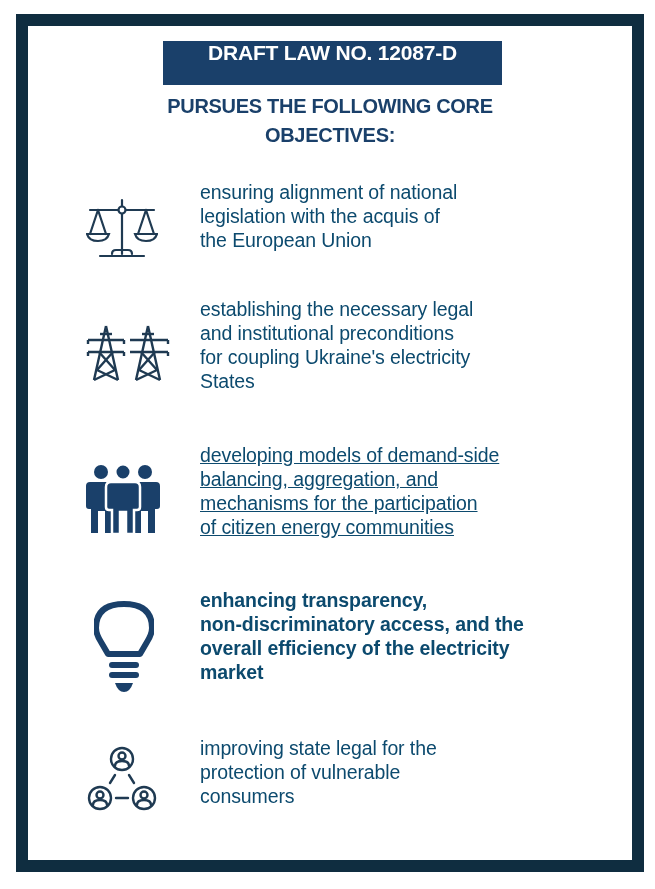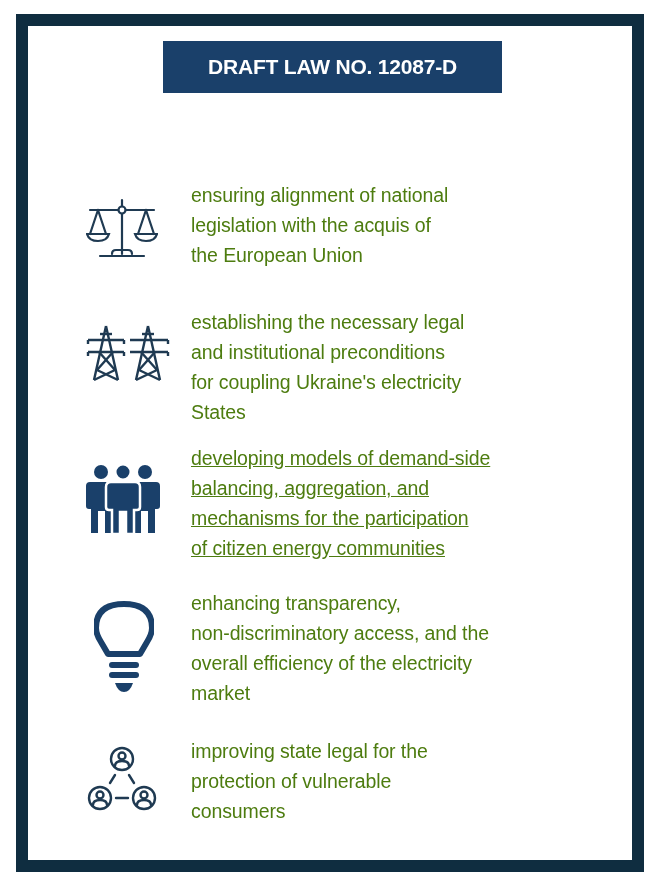--- a/index.html
+++ b/index.html
@@ -13,54 +13,58 @@
       width: 628px; height: 858px;
       background: #0f2d40;
     }
     .inner {
       position: absolute; left: 12px; top: 12px;
       width: 604px; height: 834px;
       background: #ffffff;
     }
     .title-bar {
       position: absolute; left: 135px; top: 15px;
-      width: 339px; height: 52px;
+      width: 339px; height: 44px;
       background: #1a406a;
-      display: flex; align-items: center; justify-content: center;
+      display: flex; align-items: flex-start; justify-content: center;
     }
     .title-bar span {
       color: #ffffff; font-weight: bold; font-size: 21px; letter-spacing: -0.2px;
     }
     .subtitle {
       position: absolute; left: 0; top: 66px; width: 604px;
       text-align: center; color: #1a406a; font-weight: bold;
       font-size: 20px; line-height: 29px; letter-spacing: -0.3px;
     }
     .item {
       position: absolute; left: 0; width: 604px;
     }
     .icon {
       position: absolute; left: 52px;
     }
     .text {
-      position: absolute; left: 163px; width: 420px;
-      color: #4d7c0f; font-size: 19.5px; line-height: 30px;
+      position: absolute; left: 172px; width: 420px;
+      color: #0c4a6e; font-size: 19.5px; line-height: 24px;
       letter-spacing: -0.1px; white-space: pre-line;
     }
   </style>
 </head>
 <body>
 
 <div class="frame">
   <div class="inner">
 
     <div class="title-bar">
       <span>DRAFT LAW NO. 12087-D</span>
     </div>
 
+    <div class="subtitle">
+      <span style="white-space:pre-line;">PURSUES THE FOLLOWING CORE
+OBJECTIVES:</span>
+    </div>
 
     <div class="item" style="top:150px;">
       <span class="icon" style="top:20px; left:58px;">
         <svg width="72" height="68" viewBox="0 0 72 68" fill="none" stroke="#1f3a52" stroke-width="2.2" stroke-linecap="round">
           <line x1="36" y1="4" x2="36" y2="58"></line>
           <line x1="4" y1="14" x2="68" y2="14"></line>
           <circle cx="36" cy="14" r="3.5" fill="#fff"></circle>
           <line x1="12" y1="14" x2="4" y2="38"></line>
           <line x1="12" y1="14" x2="20" y2="38"></line>
           <path d="M1 38 H23 Q21 45 12 45 Q3 45 1 38 Z"></path>
@@ -88,21 +92,21 @@
           <path d="M2 16 L2 20 M38 16 L38 20 M2 28 L2 32 M38 28 L38 32"></path>
 
           <path d="M62 2 L50 56 M62 2 L74 56"></path>
           <line x1="44" y1="16" x2="82" y2="16"></line>
           <line x1="44" y1="28" x2="82" y2="28"></line>
           <line x1="56" y1="10" x2="68" y2="10"></line>
           <path d="M55 28 L71 46 M69 28 L53 46 M53 46 L74 56 M71 46 L50 56"></path>
           <path d="M82 16 L82 20 M82 28 L82 32"></path>
         </svg>
       </span>
-      <div class="text" style="top:3px;margin-top:10px;">establishing the necessary legal
+      <div class="text" style="top:3px;">establishing the necessary legal
 and institutional preconditions
 for coupling Ukraine's electricity
 States</div>
     </div>
 
     <div class="item" style="top:415px;">
       <span class="icon" style="top:22px; left:56px;">
         <svg width="78" height="72" viewBox="0 0 78 72" fill="#1a406a">
 
           <circle cx="17" cy="9" r="7"></circle>
@@ -123,21 +127,21 @@
 
     <div class="item" style="top:560px;">
       <span class="icon" style="top:14px; left:66px;">
         <svg width="60" height="96" viewBox="0 0 60 96" fill="none">
           <path d="M14 54 L7 42 Q2 34 2 28 Q2 4 30 4 Q58 4 58 28 Q58 34 53 42 L46 54 Z" stroke="#1a406a" stroke-width="6" stroke-linejoin="round"></path>
           <rect x="15" y="62" width="30" height="6" rx="3" fill="#1a406a"></rect>
           <rect x="15" y="72" width="30" height="6" rx="3" fill="#1a406a"></rect>
           <path d="M21 83 H39 Q36 92 30 92 Q24 92 21 83 Z" fill="#1a406a"></path>
         </svg>
       </span>
-      <div class="text" style="top:2px;">enhancing transparency,
+      <div class="text" style="top:2px;font-weight:bold;">enhancing transparency,
 non-discriminatory access, and the
 overall efficiency of the electricity
 market</div>
     </div>
 
     <div class="item" style="top:708px;">
       <span class="icon" style="top:12px; left:58px;">
         <svg width="72" height="66" viewBox="0 0 72 66" fill="none" stroke="#1f3a52" stroke-width="2.4" stroke-linecap="round">
           <circle cx="36" cy="13" r="11"></circle>
           <circle cx="36" cy="10" r="3.5"></circle>

